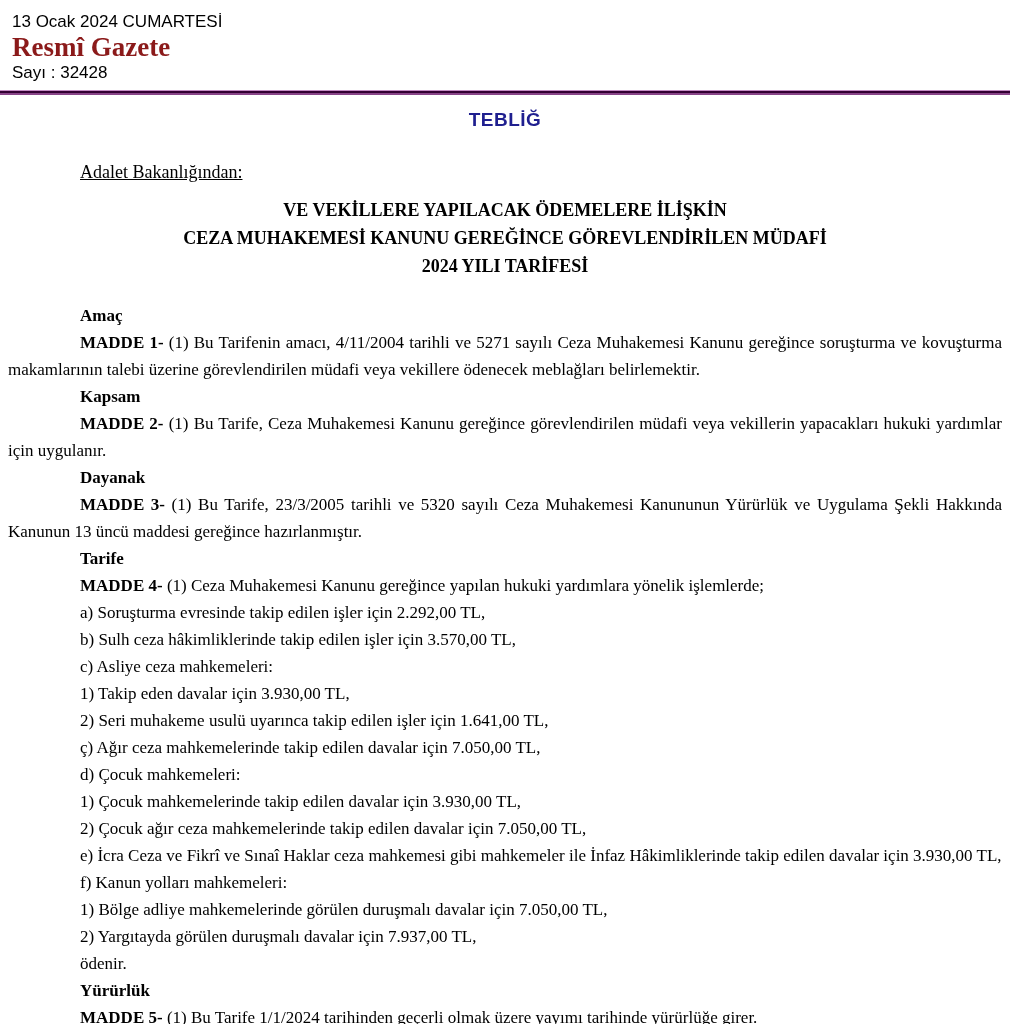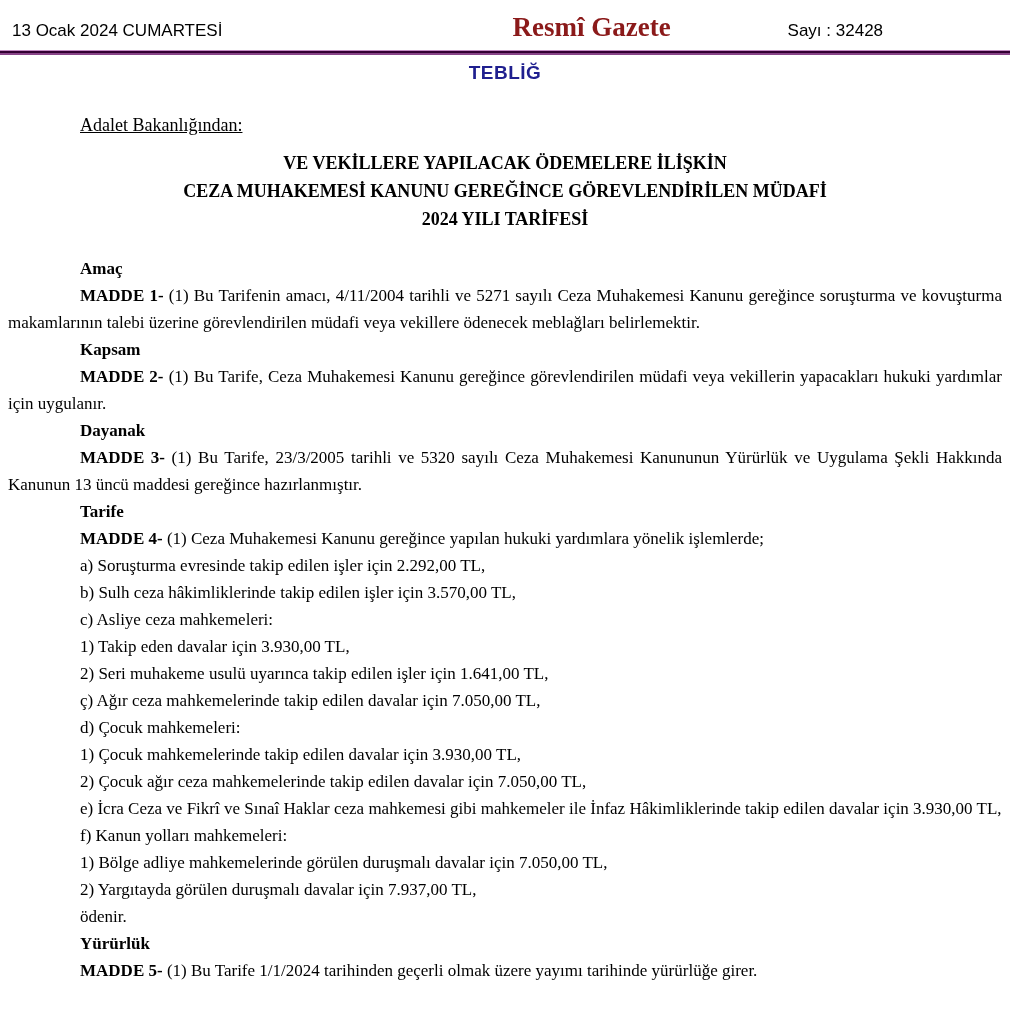--- a/index.html
+++ b/index.html
@@ -17,20 +17,21 @@
     margin: 0 auto;
     font-family: "Liberation Serif", serif;
     color: #000;
   }
   
   .masthead {
     display: flex;
     align-items: baseline;
     justify-content: space-between;
     padding: 12px 10px 0 12px;
+    flex-direction: column;
   }
   .masthead .date,
   .masthead .issue {
     font-family: "Liberation Sans", sans-serif;
     font-size: 17px;
     color: #000;
     white-space: nowrap;
   }
   .masthead .date  { flex: 1 1 0; text-align: left; }
   .masthead .issue { flex: 1 1 0; text-align: center; }
@@ -48,21 +49,21 @@
     height: 5px;
     background: linear-gradient(
       to bottom,
       var(--rule-light) 0 20%,
       var(--rule-dark) 20% 70%,
       var(--rule-mid) 70% 100%
     );
   }
   
   .section-heading {
-    margin-top: 7px;
+    margin-top: 14px;
     text-align: center;
     font-family: "Liberation Sans", sans-serif;
     font-weight: bold;
     font-size: 19px;
     letter-spacing: 0.5px;
     color: var(--heading-navy);
   }
   
   .ministry {
     margin-top: 31px;

